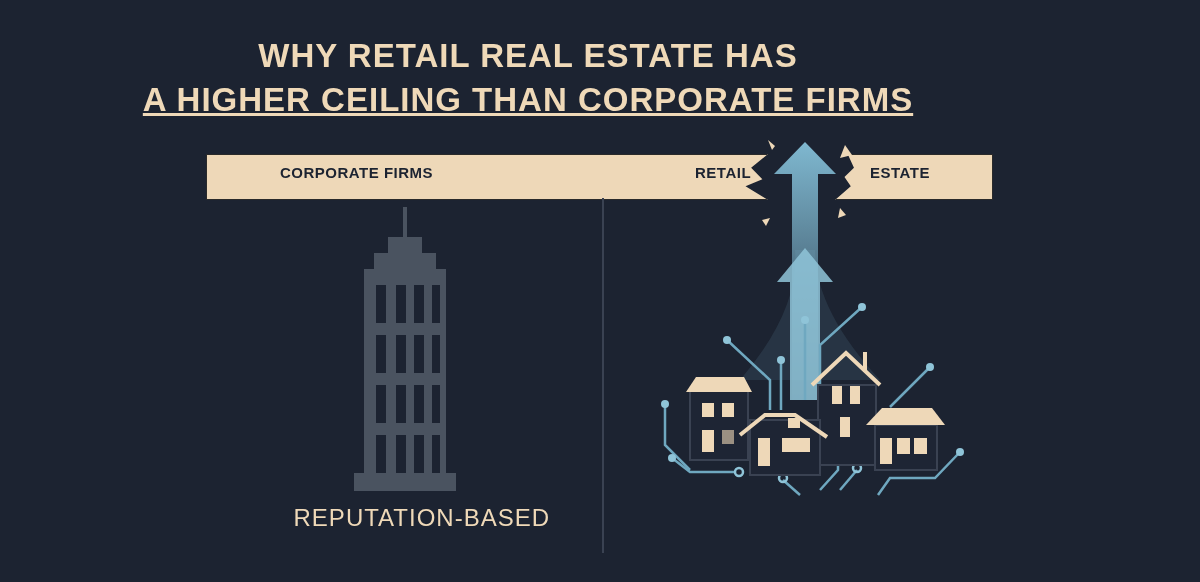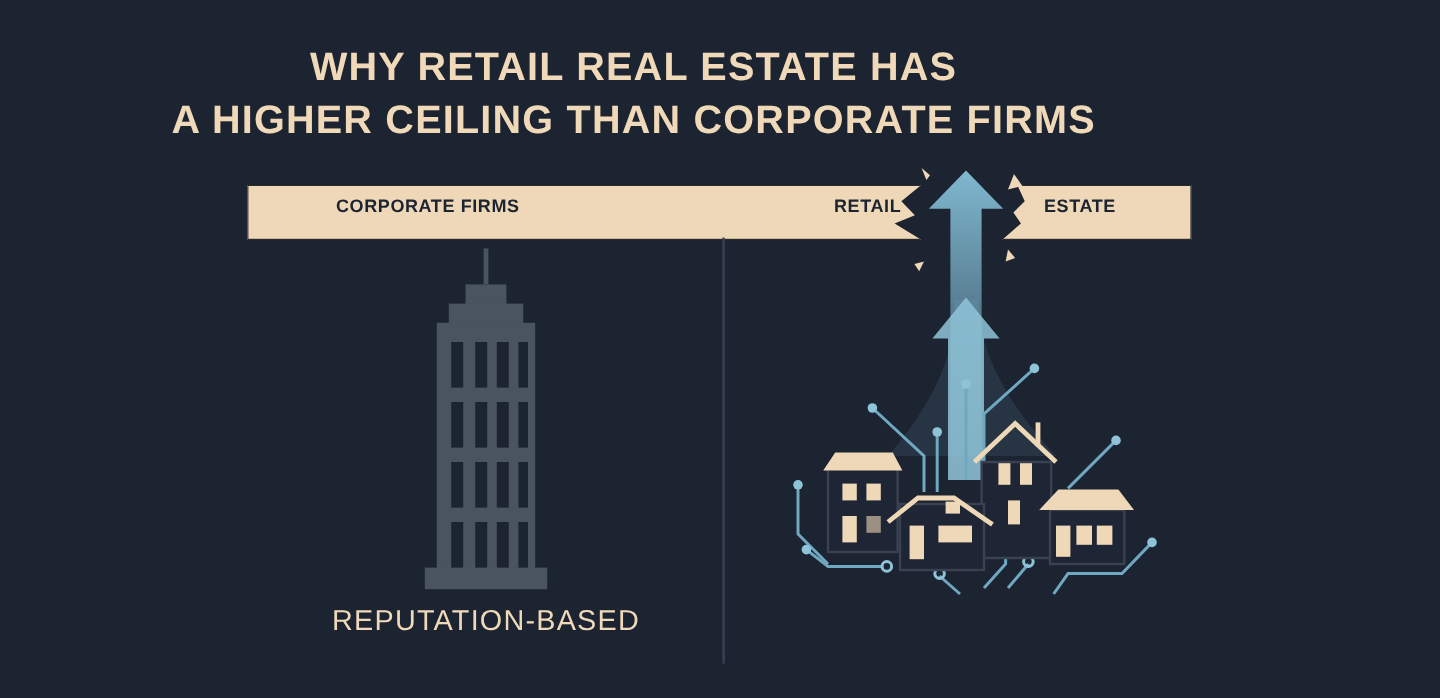--- a/index.html
+++ b/index.html
@@ -1,26 +1,26 @@
 <!DOCTYPE html>
 <html><head>
 <meta charset="utf-8">
 <style>
   html,body{margin:0;padding:0;}
   body{width:1200px;height:582px;background:#1c2331;overflow:hidden;position:relative;font-family:"Liberation Sans","DejaVu Sans",sans-serif;}
   .title{position:absolute;left:0;width:1056px;text-align:center;color:#efd9b8;font-weight:bold;font-size:33px;letter-spacing:1px;line-height:44px;}
   .t1{top:34px;}
-  .t2{top:78px;}
+  .t2{top:78px;text-decoration:underline;}
   .banner{position:absolute;top:154px;height:44px;background:#eed8b8;border:1px solid #2a2a2a;}
   .banner-left{left:206px;width:560px;clip-path:polygon(0 0,100% 0,97% 30%,99% 55%,96% 70%,100% 100%,0 100%);}
   .banner-right{left:835px;width:156px;clip-path:polygon(8% 0,100% 0,100% 100%,0 100%,10% 70%,6% 50%,12% 30%);}
   .blabel{position:absolute;top:164px;font-weight:bold;font-size:15px;color:#1c2331;letter-spacing:.5px;}
   .divider{position:absolute;left:602px;top:198px;width:2px;height:355px;background:#3a4252;}
   .foot{position:absolute;text-align:center;color:#efd9b8;font-size:24px;line-height:28px;letter-spacing:1px;}
-  .foot-left{left:260px;width:290px;top:504px;}
+  .foot-left{left:260px;width:290px;top:504px;text-align:right;}
   .foot-right{left:640px;width:280px;top:504px;}
   svg{position:absolute;}
 </style>
 </head>
 <body>
 
 <div class="title t1">WHY RETAIL REAL ESTATE HAS</div>
 <div class="title t2">A HIGHER CEILING THAN CORPORATE FIRMS</div>
 
 <div class="banner banner-left"></div>

